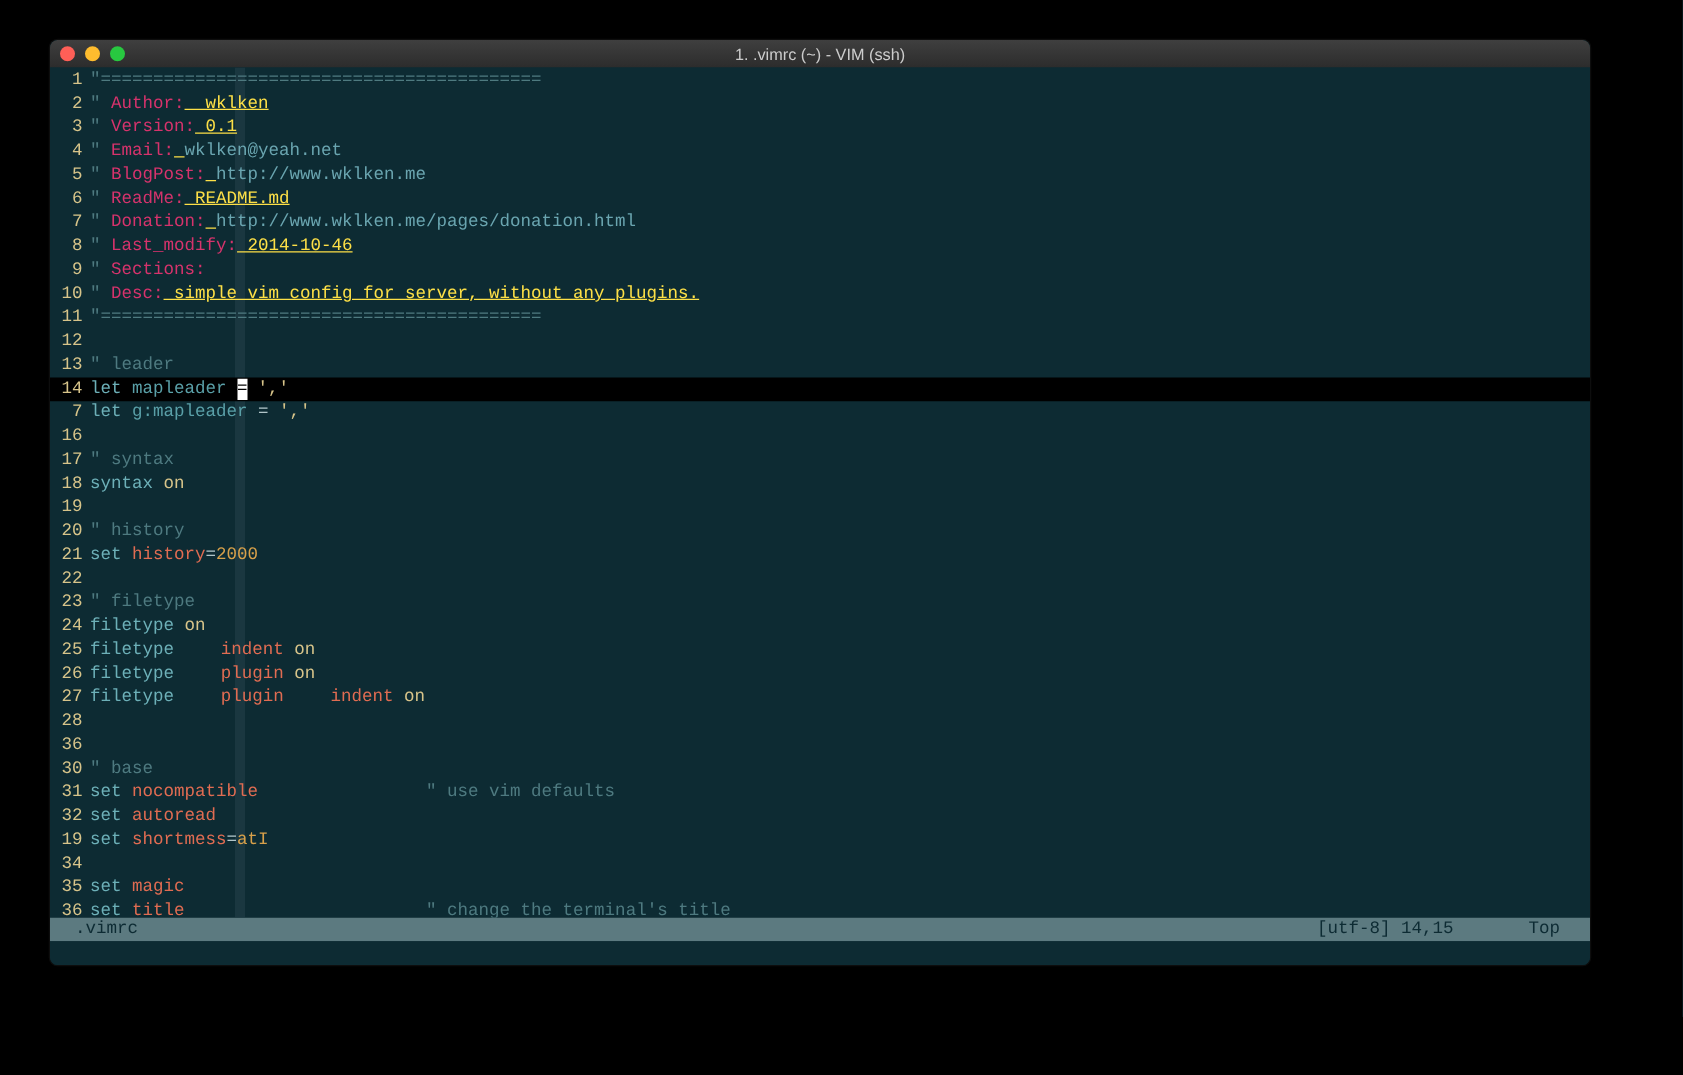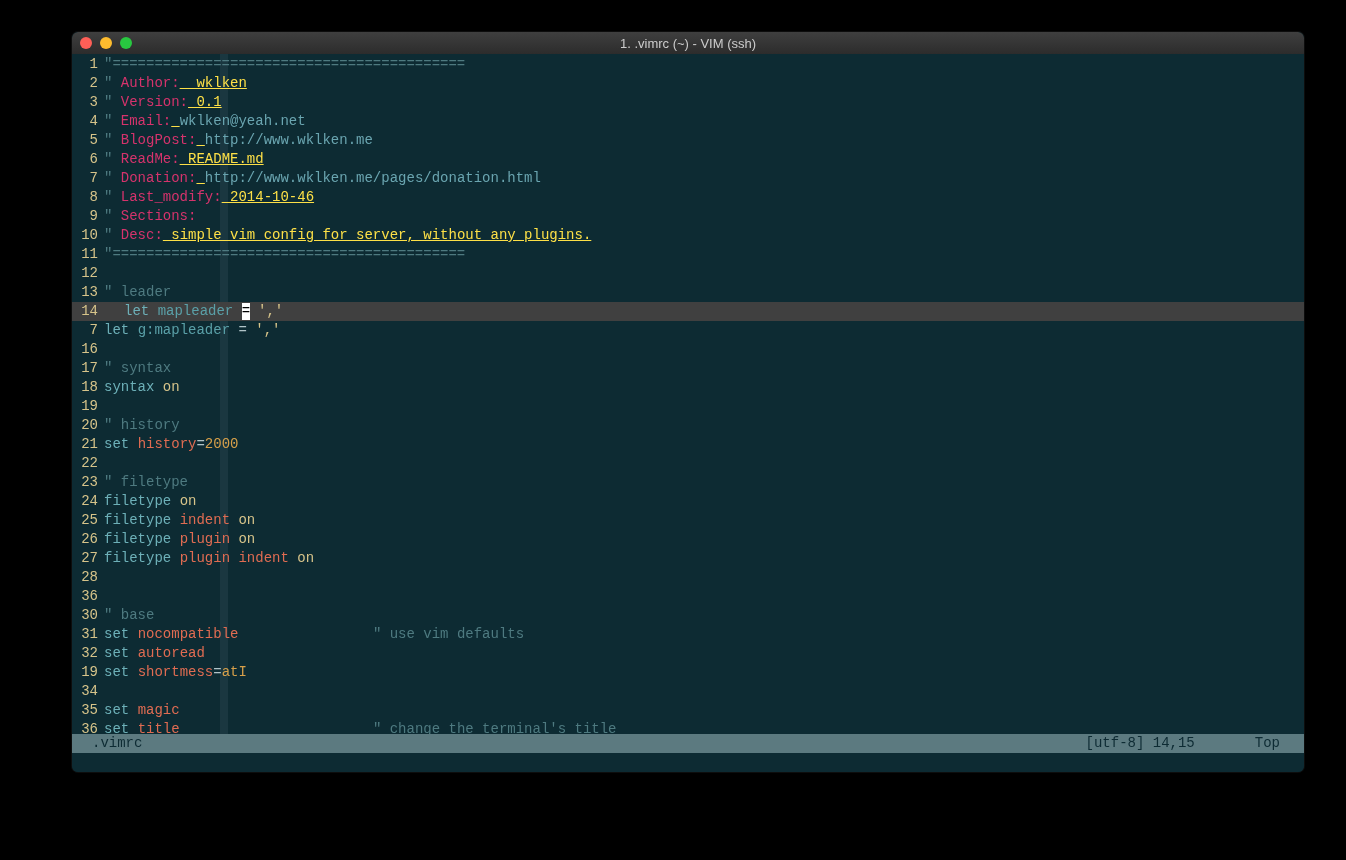--- a/index.html
+++ b/index.html
@@ -6,21 +6,21 @@
   body {
     background: #000;
     width: 1346px;
     height: 860px;
     font-family: Menlo, Monaco, "Courier New", monospace;
     font-size: 14px;
     overflow: hidden;
   }
   .window {
     position: absolute;
-    left: 72px;
+    left: 40px;
     top: 32px;
     width: 1232px;
     height: 740px;
     background: #0d2b33;
     border-radius: 6px;
     box-shadow: 0 0 0 1px rgba(255,255,255,0.05);
     display: flex;
     flex-direction: column;
     overflow: hidden;
   }
@@ -70,22 +70,21 @@
     position: relative;
     padding-top: 1px;
   }
   .line {
     display: flex;
     height: 19px;
     line-height: 19px;
     white-space: pre;
   }
   .line.current {
-    background: #404040;
-    gap: 20px;
+    background: #000000;
   }
   .ln {
     width: 32px;
     text-align: right;
     color: #d7c48a;
     padding-right: 6px;
     flex-shrink: 0;
   }
   .code {
     color: #88aeb5;
@@ -100,21 +99,21 @@
   .c-let { color: #6db0b8; }
   .c-var { color: #5aa0a8; }
   .c-str { color: #d7c48a; }
   .c-op { color: #b0c4c8; }
   .c-syntax { color: #6db0b8; }
   .c-on { color: #d7c48a; }
   .c-set { color: #6db0b8; }
   .c-opt { color: #e06c52; }
   .c-num { color: #d7a04a; }
   .c-filetype { color: #6db0b8; }
-  .c-ftword { color: #e06c52; }
+  .c-ftword { color: #e06c52; margin-left: 29px; }
   .c-comment { color: #4e7a80; }
   .cursor-block {
     display: inline-block;
     width: 8px;
     height: 17px;
     background: #fff;
     color: #000;
     vertical-align: top;
     margin-top: 1px;
     line-height: 17px;

